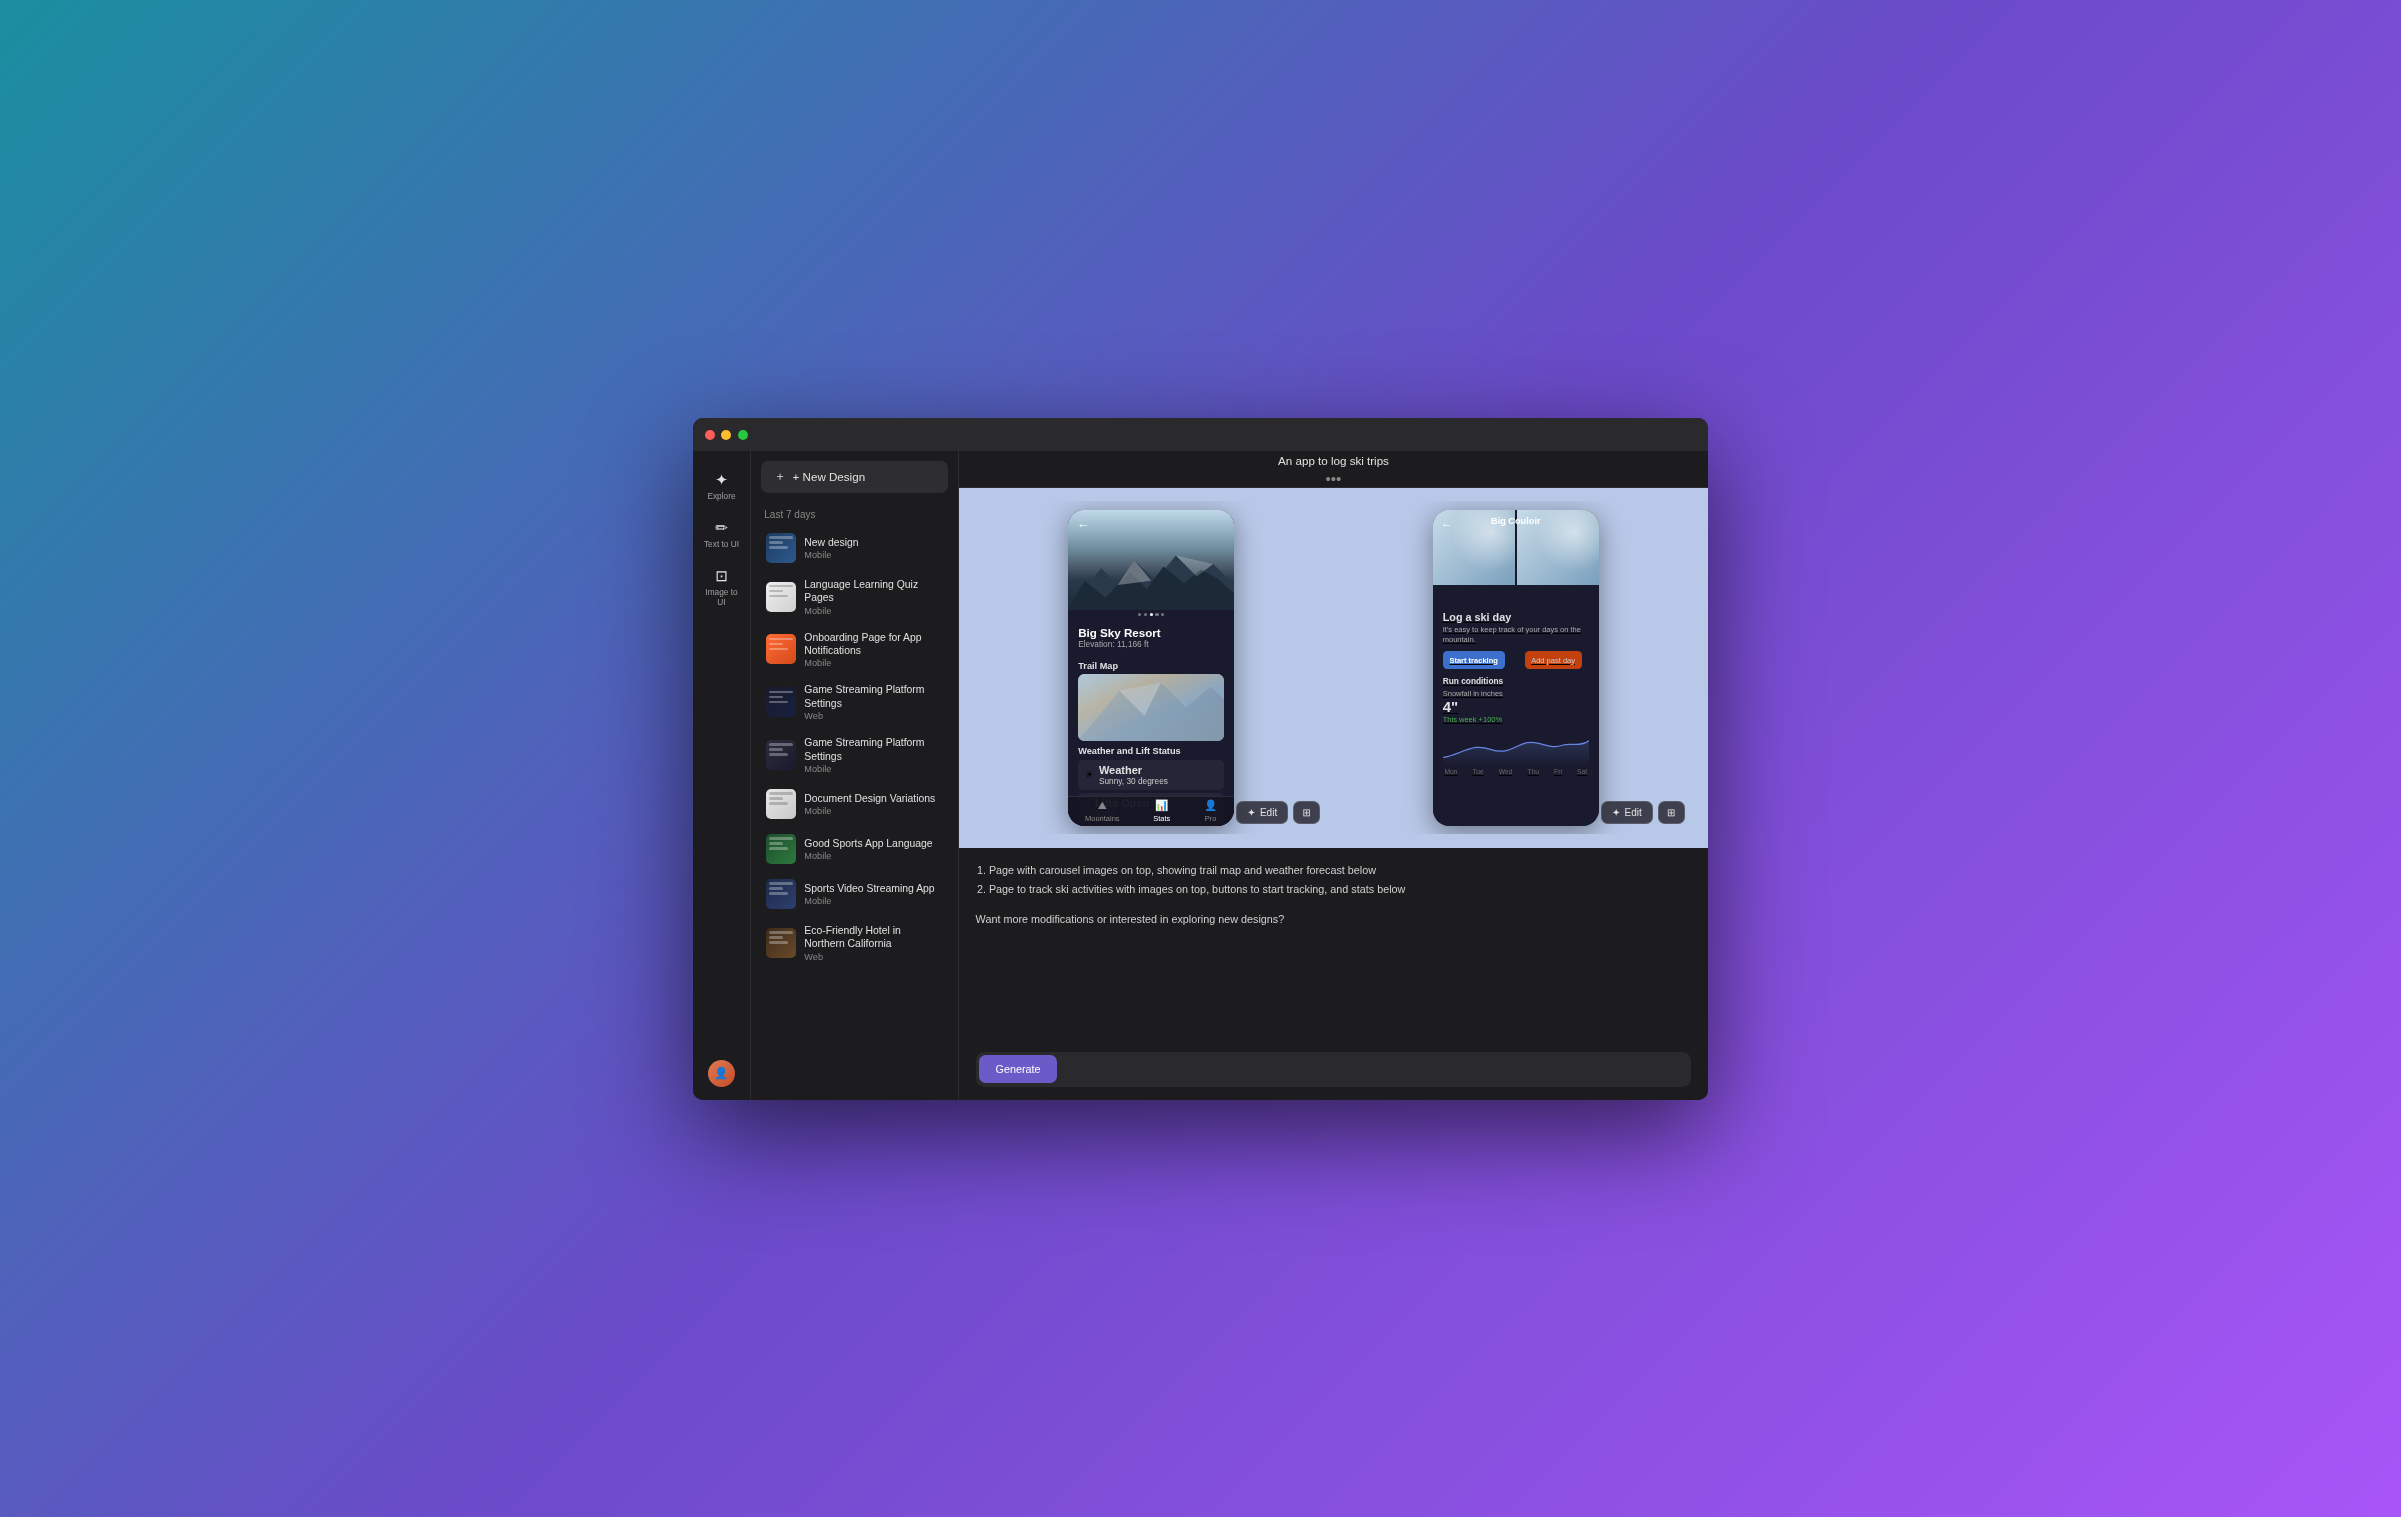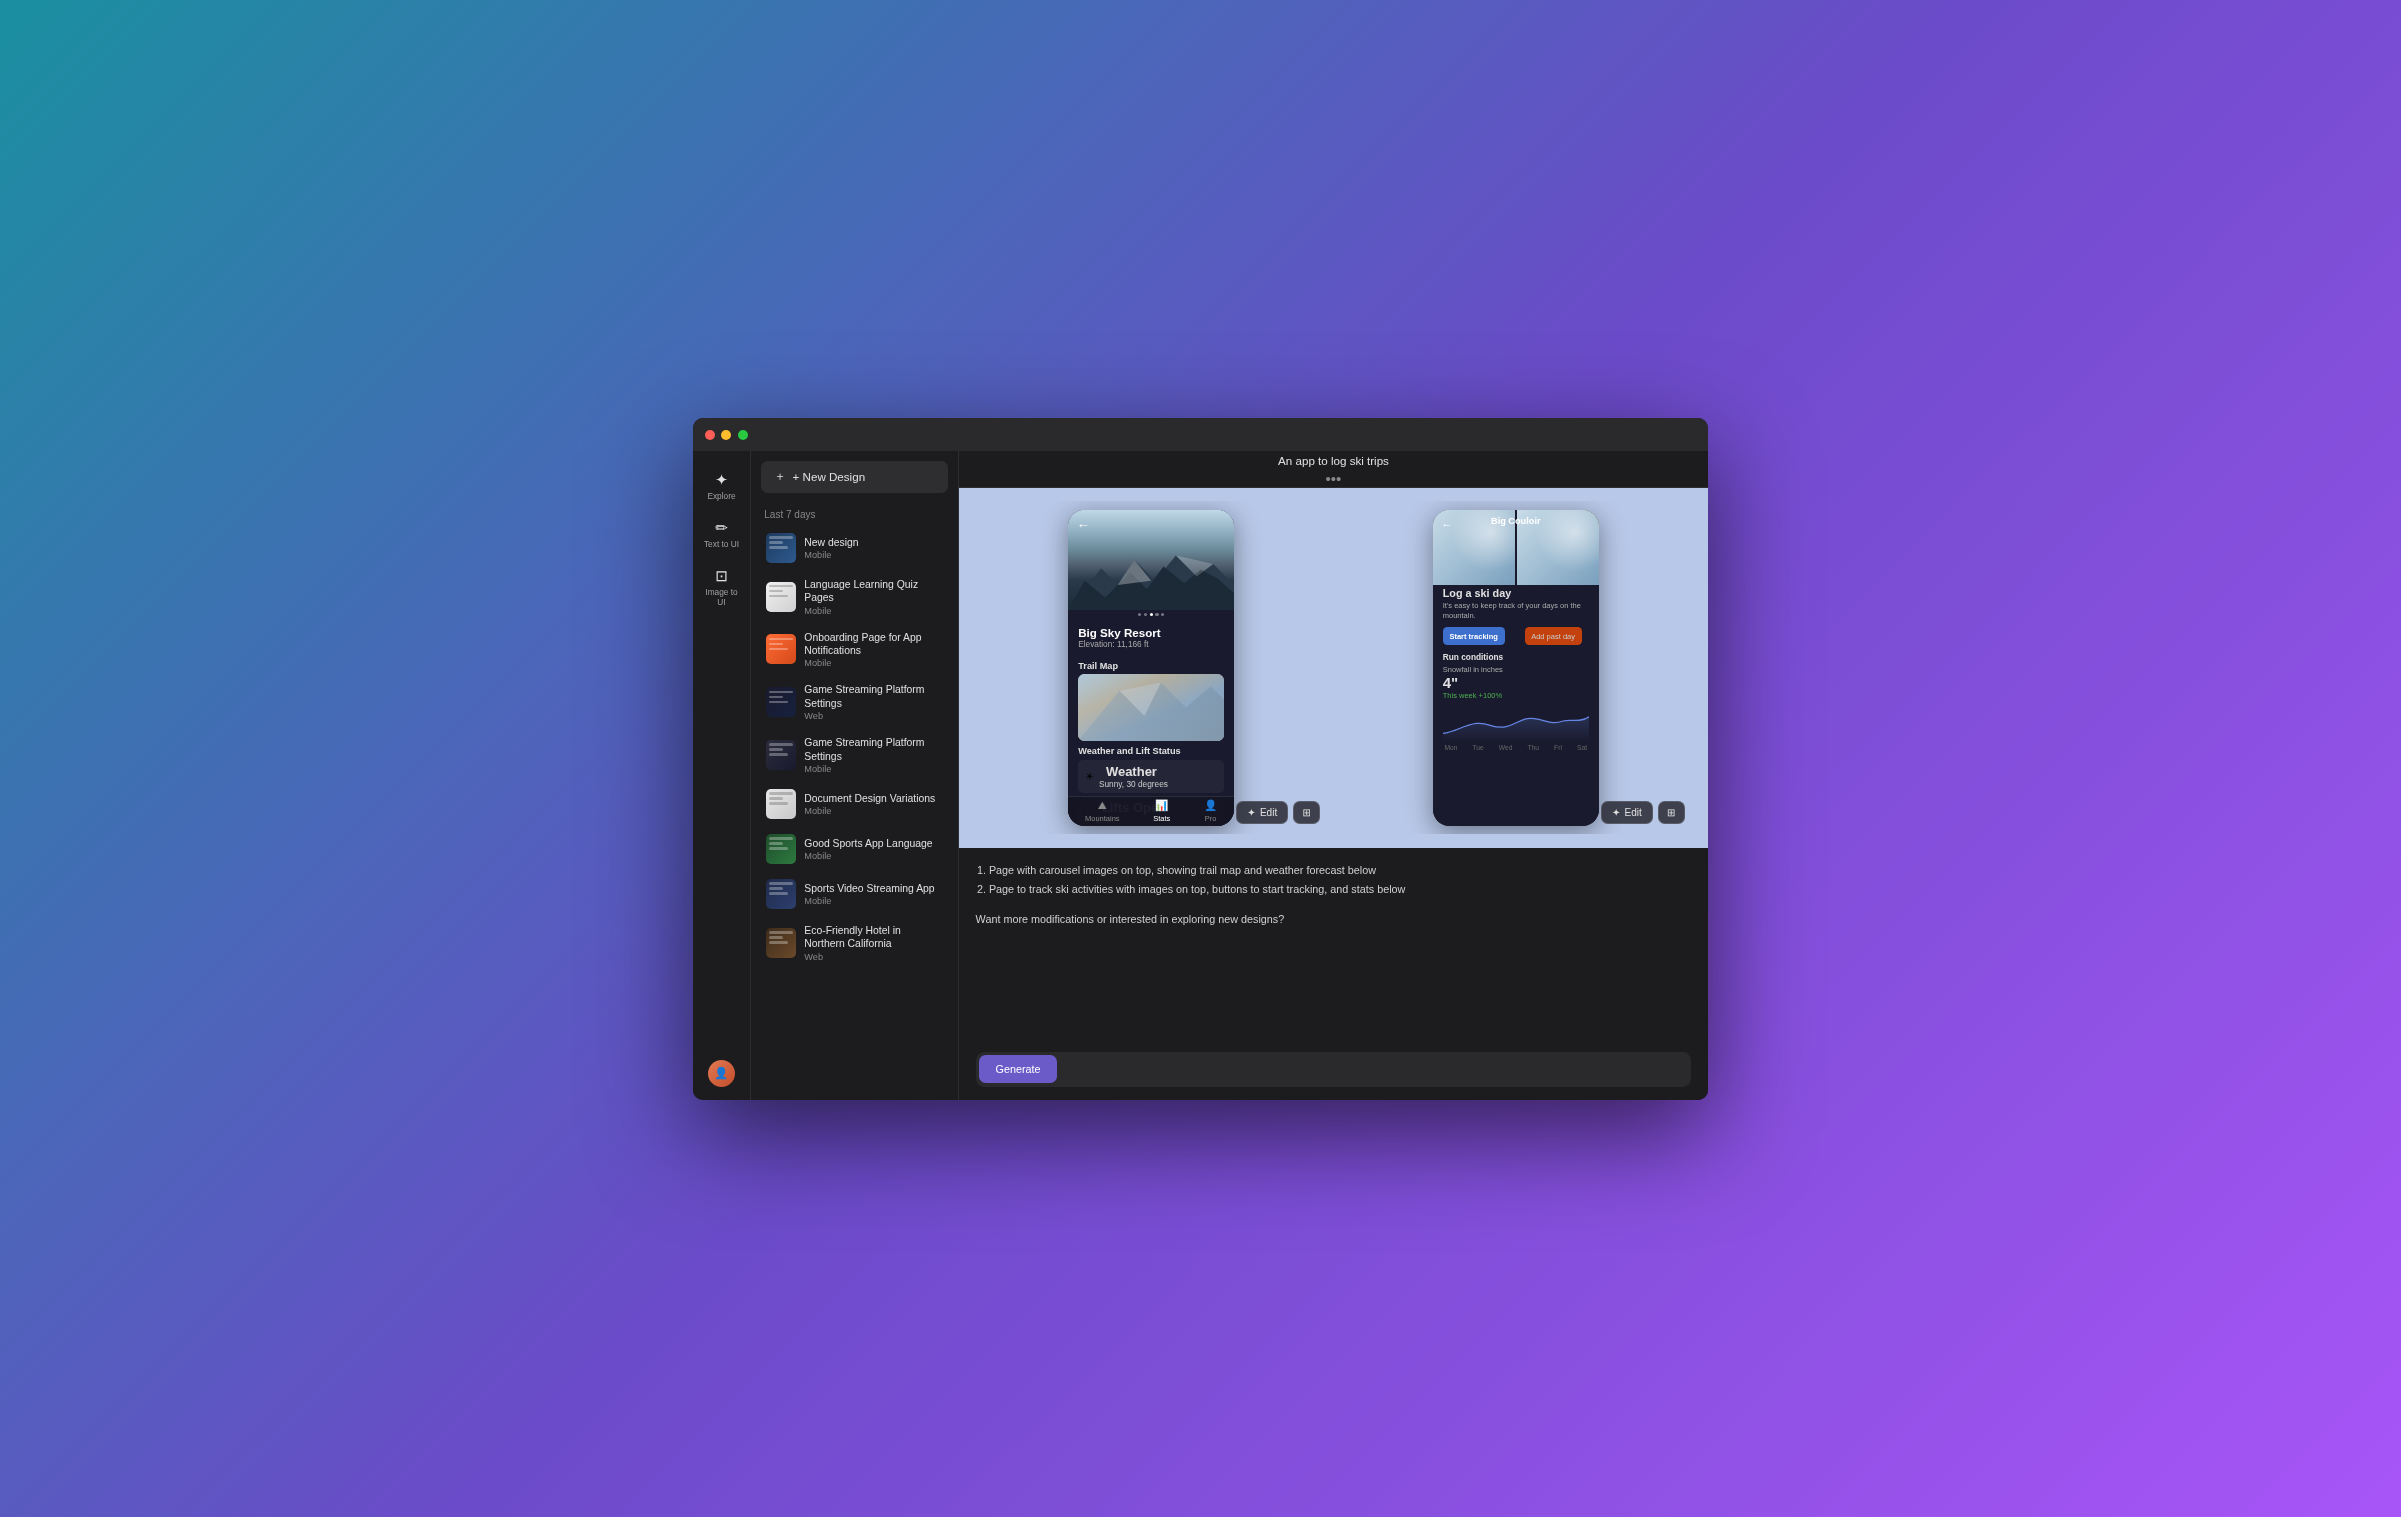--- a/index.html
+++ b/index.html
@@ -278,21 +278,21 @@
       display: flex;
       align-items: center;
       gap: 5px;
       background: rgba(255,255,255,0.05);
       border-radius: 5px;
       padding: 4.2px 6.7px;
       margin-bottom: 2.5px;
     }
     .weather-icon { font-size: 10px; }
     .weather-text { font-size: 8.3px; color: #ccc; }
-    .weather-label { font-size: 13px; font-weight: 600; color: #e0e0e0; margin-left: 7px; }
+    .weather-label { font-size: 11px; font-weight: 600; color: #e0e0e0; }
     .ski-tab-bar {
       position: absolute;
       bottom: 0; left: 0; right: 0;
       height: 30px;
       background: rgba(20,20,35,0.95);
       display: flex;
       align-items: center;
       justify-content: space-around;
       border-top: 0.8px solid rgba(255,255,255,0.1);
     }
@@ -334,21 +334,22 @@
       top: 6.7px;
       left: 50%;
       transform: translateX(-50%);
       color: white;
       font-size: 9.2px;
       font-weight: 600;
       z-index: 2;
       white-space: nowrap;
     }
     .ski2-content {
-      padding: 2px 10px;
+      padding: 26px 10px;
+      text-decoration: underline;
     }
     .ski2-title { font-size: 10.8px; font-weight: 700; color: #e0e0e0; }
     .ski2-desc { font-size: 7.5px; color: #aaa; margin: 2.5px 0 6.7px; line-height: 1.3; }
     .ski2-buttons {
       display: flex;
       gap: 20px;
       margin-bottom: 6.7px;
     }
     .btn-start-tracking {
       background: #3d6fcc;

